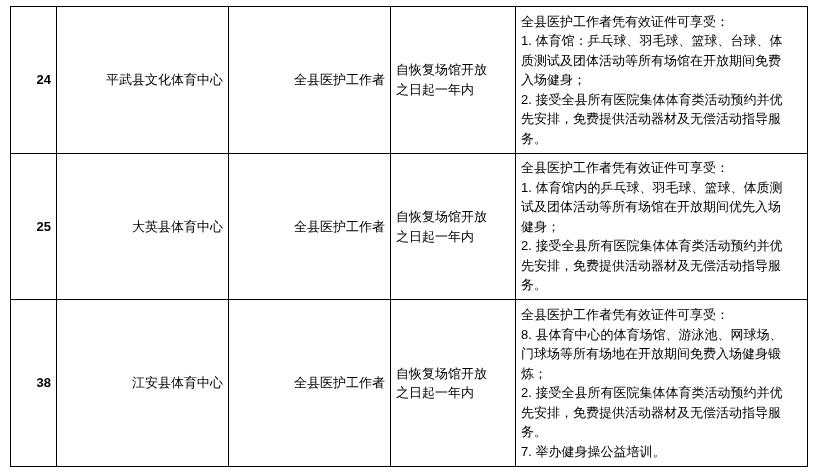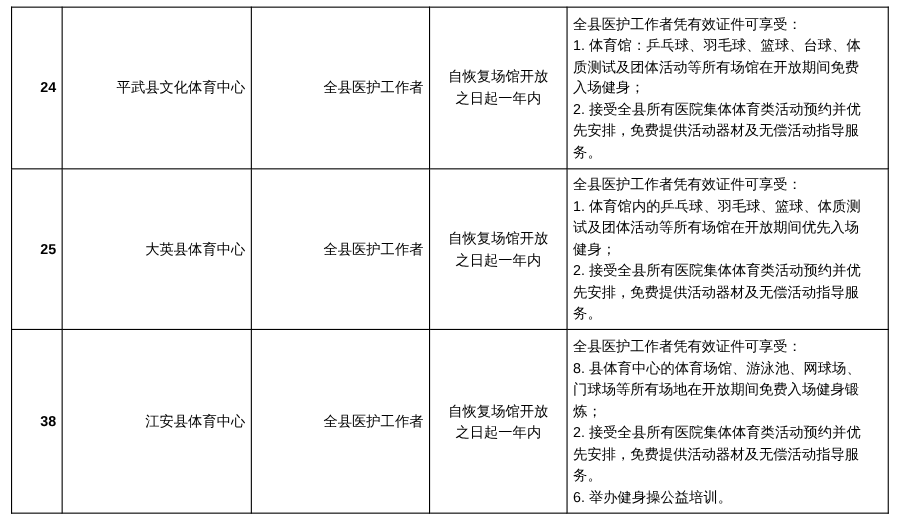--- a/index.html
+++ b/index.html
@@ -42,21 +42,20 @@
   td.index-cell {
     text-align: right;
     font-weight: bold;
     font-size: 14px;
   }
   td.venue-cell,
   td.target-cell {
     text-align: right;
   }
   td.period-cell {
-    text-align: center;
     line-height: 1.9;
   }
   td.detail-cell {
     vertical-align: top;
     text-align: left;
     font-size: 12.5px;
     line-height: 1.52;
     padding: 5px 6px 5px 6px;
   }
   .detail-line {
@@ -122,18 +121,18 @@
           <div>之日起一年内</div>
         </td>
         <td class="detail-cell">
           <p class="detail-line">全县医护工作者凭有效证件可享受：</p>
           <p class="detail-line">8. 县体育中心的体育场馆、游泳池、网球场、</p>
           <p class="detail-line">门球场等所有场地在开放期间免费入场健身锻</p>
           <p class="detail-line">炼；</p>
           <p class="detail-line">2. 接受全县所有医院集体体育类活动预约并优</p>
           <p class="detail-line">先安排，免费提供活动器材及无偿活动指导服</p>
           <p class="detail-line">务。</p>
-          <p class="detail-line">6. 举办健身操公益培训。</p>
+          <p class="detail-line">7. 举办健身操公益培训。</p>
         </td>
       </tr>
     </tbody>
   </table>
 </div>
 
 </body></html>

